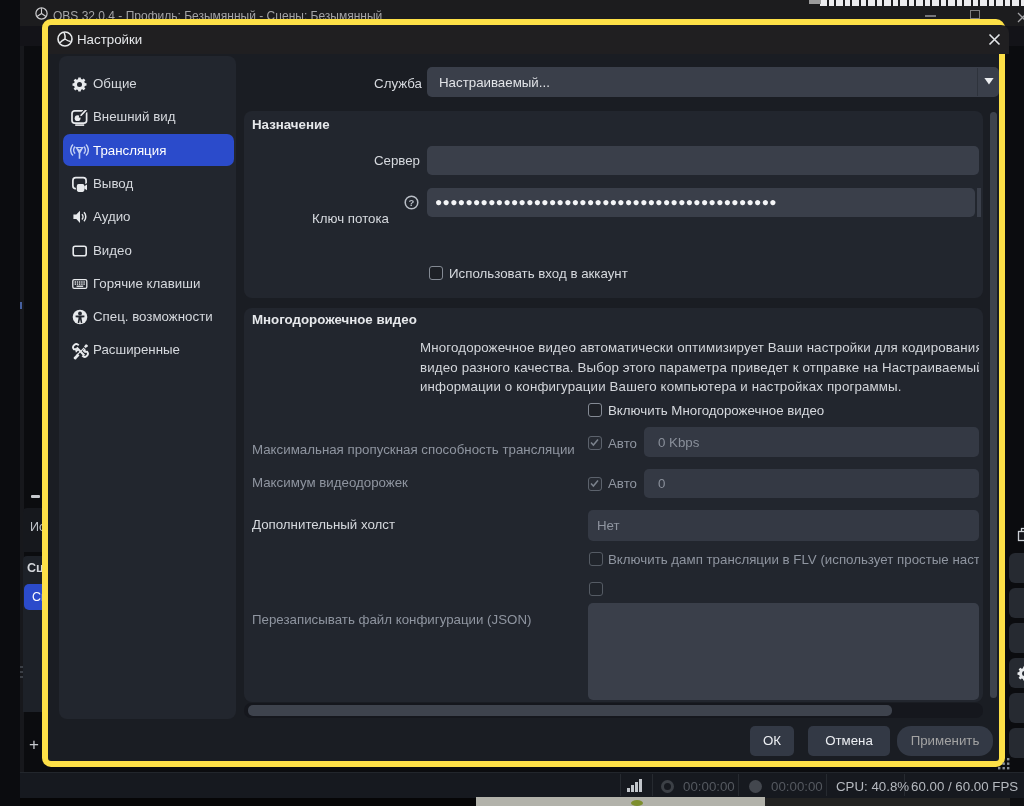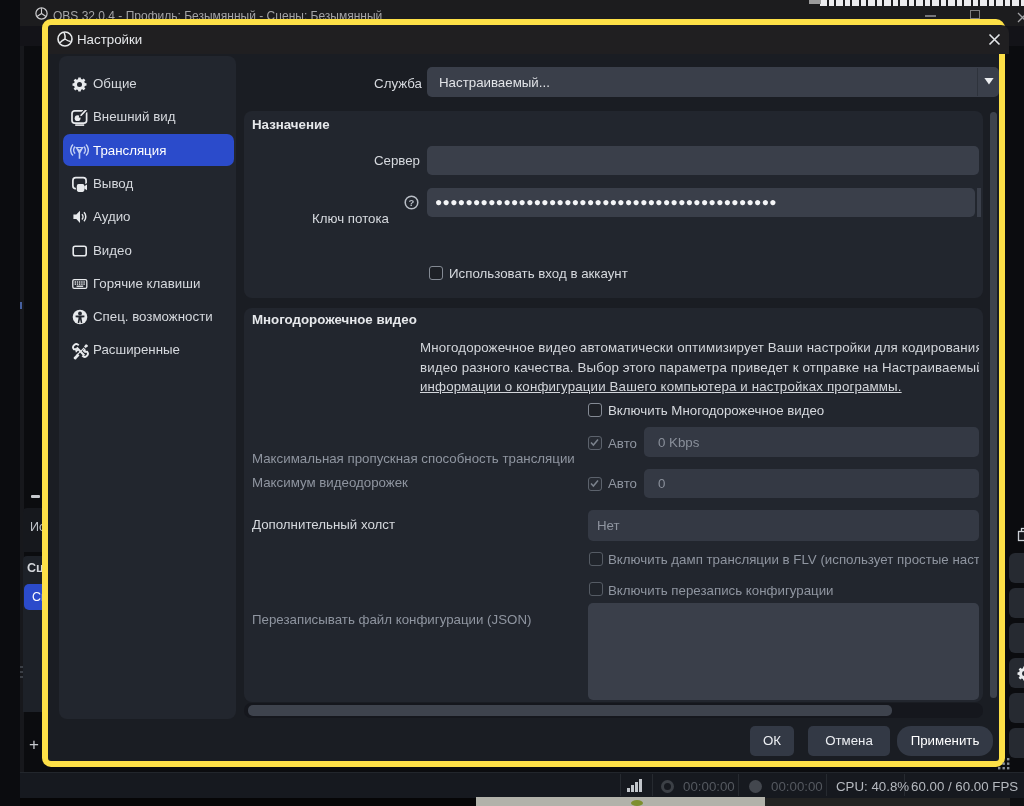--- a/index.html
+++ b/index.html
@@ -214,26 +214,26 @@
     </div>
     <div class="abs" style="left:929px;top:163px;width:4px;height:29px;background:#3a3f4a;"></div>
     <div class="abs" style="left:381px;top:241px;width:14px;height:14px;border:1.5px solid #848a94;border-radius:3px;background:#1d2026;"></div>
     <div class="abs txt" style="left:401px;top:241px;">Использовать вход в аккаунт</div>
 
     <div class="abs" style="left:196px;top:283px;width:739px;height:394px;background:#22262e;border-radius:8px;"></div>
     <div class="abs txt" style="left:204px;top:286.5px;font-weight:bold;color:#e6e8eb;">Многодорожечное видео</div>
     <div class="abs" style="left:372px;top:314px;width:559px;height:64px;overflow:hidden;color:#d3d6db;letter-spacing:0.15px;">
       <div class="abs txt" style="left:0;top:1px;">Многодорожечное видео автоматически оптимизирует Ваши настройки для кодирования</div>
       <div class="abs txt" style="left:0;top:20.5px;">видео разного качества. Выбор этого параметра приведет к отправке на Настраиваемый...</div>
-      <div class="abs txt" style="left:0;top:40px;text-decoration:underline;">информации о конфигурации Вашего компьютера и настройках программы.</div>
+      <div class="abs txt" style="left:0;top:40px;">информации о конфигурации Вашего компьютера и настройках программы.</div>
     </div>
     <div class="abs" style="left:540px;top:378px;width:14px;height:14px;border:1.5px solid #848a94;border-radius:3px;background:#1d2026;"></div>
     <div class="abs txt" style="left:560px;top:378px;">Включить Многодорожечное видео</div>
 
-    <div class="abs txt" style="left:204px;top:426px;color:#8f95a0;">Максимальная пропускная способность трансляции</div>
+    <div class="abs txt" style="left:204px;top:417px;color:#8f95a0;">Максимальная пропускная способность трансляции</div>
     <div class="abs" style="left:540px;top:411px;width:14px;height:14px;border:1.5px solid #5c626c;border-radius:3px;background:#272b33;">
       <svg width="11" height="11" viewBox="0 0 11 11" style="position:absolute;left:0;top:0;">
           <path d="M2 5.5l2.4 2.6L9 2.6" stroke="#7b828c" stroke-width="1.5" fill="none"></path>
         </svg>
     </div>
     <div class="abs txt" style="left:560px;top:411px;color:#8f95a0;">Авто</div>
     <div class="abs" style="left:596px;top:402px;width:335px;height:30px;background:#343944;border-radius:5px;"></div>
     <div class="abs txt" style="left:610px;top:410px;color:#898f9a;">0 Kbps</div>
 
     <div class="abs txt" style="left:204px;top:449.5px;color:#8f95a0;">Максимум видеодорожек</div>
@@ -248,33 +248,32 @@
 
     <div class="abs txt" style="left:204px;top:491.5px;">Дополнительный холст</div>
     <div class="abs" style="left:540px;top:485px;width:391px;height:31px;background:#343944;border-radius:5px;"></div>
     <div class="abs txt" style="left:549px;top:493px;color:#8f95a0;">Нет</div>
 
     <div class="abs" style="left:541px;top:527px;width:14px;height:14px;border:1.5px solid #555b64;border-radius:3px;background:#20242b;"></div>
     <div class="abs" style="left:560px;top:527px;width:371px;overflow:hidden;">
         <div class="txt" style="color:#8f95a0;">Включить дамп трансляции в FLV (использует простые настройки вывода)</div>
       </div>
     <div class="abs" style="left:541px;top:557px;width:14px;height:14px;border:1.5px solid #555b64;border-radius:3px;background:#20242b;"></div>
-    <div class="abs txt" style="left:560px;top:558px;color:#8f95a0;">Включить перезапись конфигурации</div>
 
     <div class="abs txt" style="left:204px;top:587px;color:#8f95a0;">Перезаписывать файл конфигурации (JSON)</div>
     <div class="abs" style="left:540px;top:578px;width:391px;height:97px;background:#3a3f4a;border-radius:5px;"></div>
 
     <div class="abs" style="left:196px;top:678px;width:739px;height:15px;background:#15171d;border-radius:7px;"></div>
     <div class="abs" style="left:200px;top:680px;width:644px;height:11px;background:#3e434d;border-radius:5px;"></div>
 
     <div class="abs" style="left:942px;top:87px;width:7px;height:586px;background:#3e434d;border-radius:3.5px;"></div>
 
     <div class="abs" style="left:702px;top:701px;width:44px;height:30px;background:#333945;border-radius:5px;color:#edeff3;text-align:center;line-height:30px;">ОК</div>
     <div class="abs" style="left:760px;top:701px;width:82px;height:30px;background:#333945;border-radius:5px;color:#edeff3;text-align:center;line-height:30px;">Отмена</div>
-    <div class="abs" style="left:849px;top:701px;width:96px;height:30px;background:#333945;border-radius:14px;color:#ffffff;text-align:center;line-height:30px;">Применить</div>
+    <div class="abs" style="left:849px;top:701px;width:96px;height:30px;background:#333945;border-radius:14px;color:#a3a3a3;text-align:center;line-height:30px;">Применить</div>
 
     <svg class="abs" style="left:949px;top:732px" width="14" height="14" viewBox="0 0 14 14">
       <g fill="#878d96">
           <rect x="10" y="1" width="2.4" height="2.4"></rect>
           <rect x="10" y="5.5" width="2.4" height="2.4"></rect>
           <rect x="10" y="10" width="2.4" height="2.4"></rect>
           <rect x="5.5" y="5.5" width="2.4" height="2.4"></rect>
           <rect x="5.5" y="10" width="2.4" height="2.4"></rect>
           <rect x="1" y="10" width="2.4" height="2.4"></rect>
         </g>

